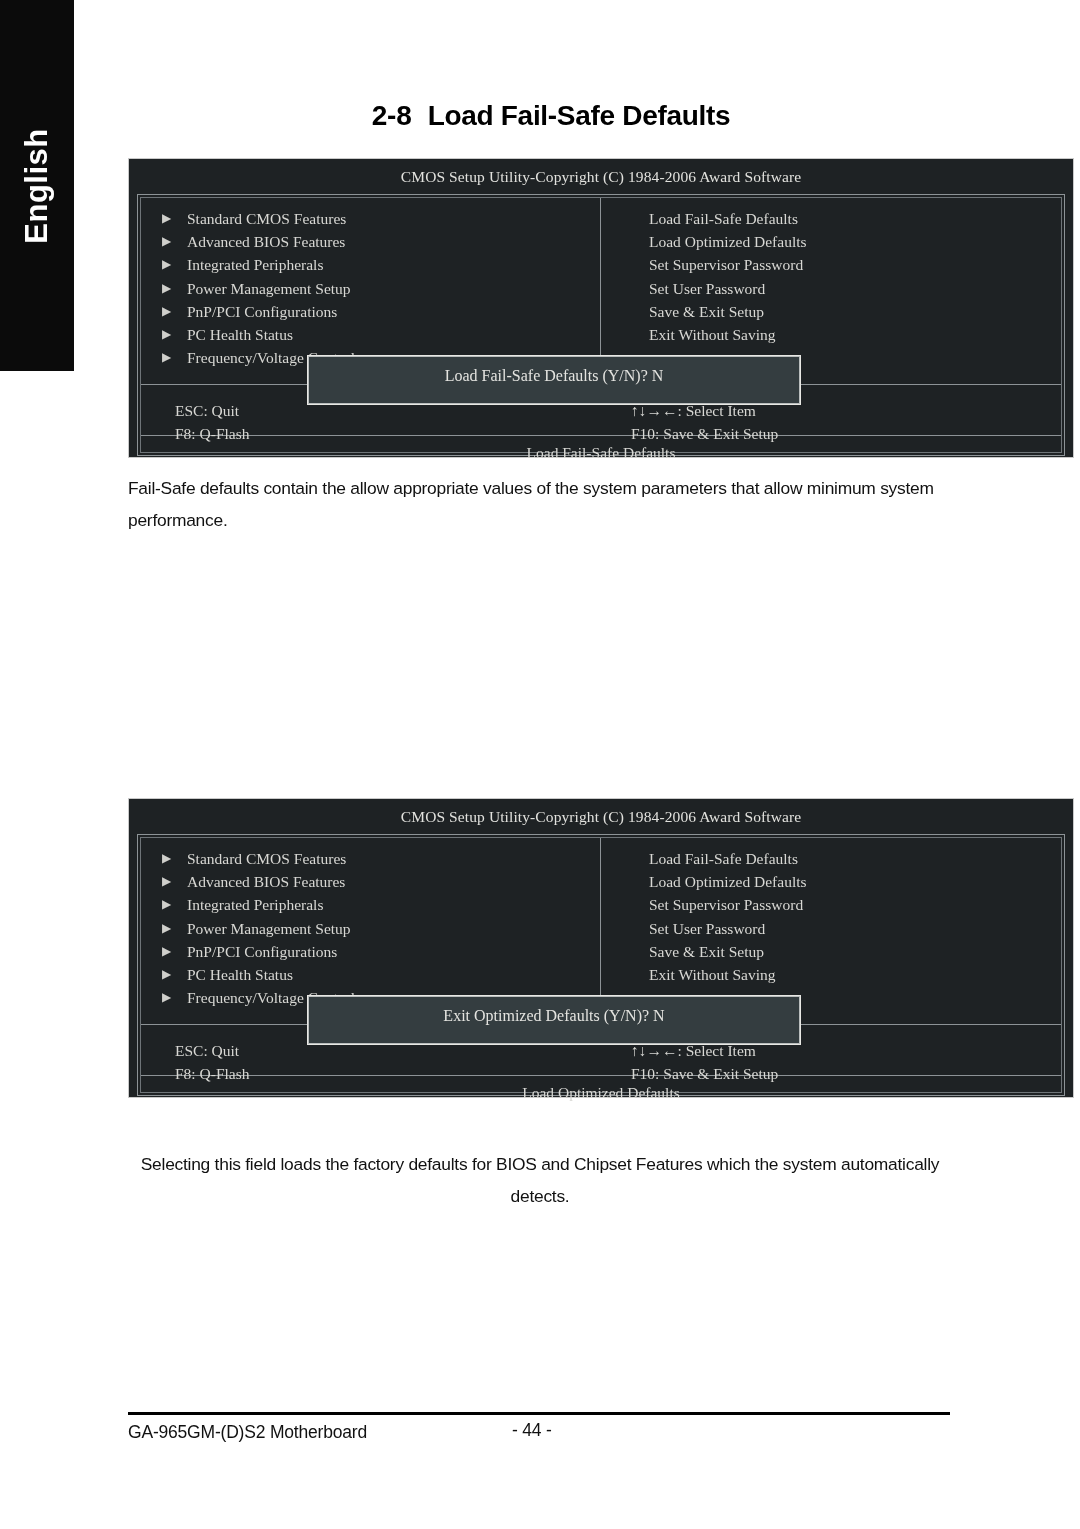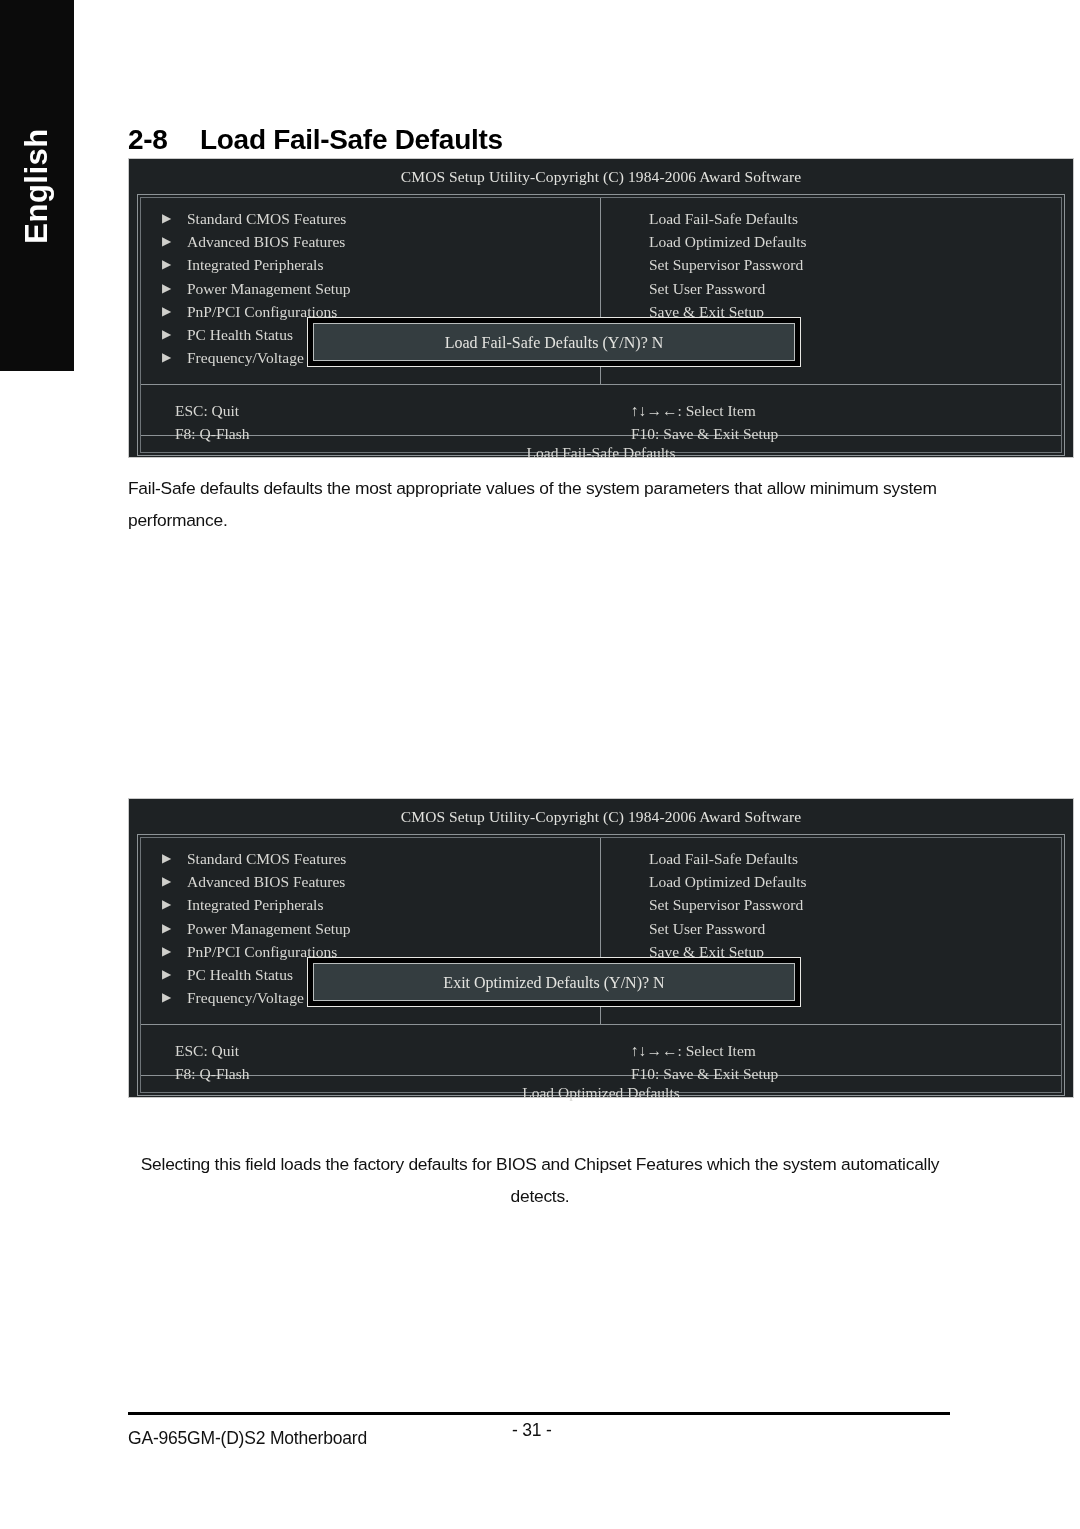--- a/index.html
+++ b/index.html
@@ -61,21 +61,21 @@
     white-space: nowrap;
     letter-spacing: -0.3px;
   }
   .section-heading .sec-num {
     display: inline-block;
     width: 72px;
   }
   .section-heading .sec-title {
     display: inline-block;
   }
-  #heading-2-8 { top: 124px; }
+  #heading-2-8 { top: 100px; text-align: center; }
   #heading-2-9 { top: 762px; margin-top: 48px; }
 
   
   .bios-screen {
     position: absolute;
     left: 128px;
     width: 946px;
     background: #1e2224;
     border: 1px solid #c9c9c9;
     box-sizing: border-box;
@@ -183,21 +183,21 @@
     color: #d8d8d4;
   }
 
   
   .bios-dialog {
     position: absolute;
     background: #000000;
     border: 1px solid #e8e8e4;
     box-sizing: border-box;
     z-index: 20;
-    padding: 5px;
+    margin-top: 38px;
   }
   .bios-dialog-inner {
     border: 1px solid #b9bdbd;
     box-sizing: border-box;
     height: 100%;
     width: 100%;
     background: #343d40;
     text-align: center;
     font-family: "Liberation Serif", serif;
     font-size: 16px;
@@ -248,21 +248,21 @@
     width: 822px;
     height: 30px;
     font-family: "Liberation Sans", sans-serif;
     font-size: 17.5px;
     color: #111111;
     letter-spacing: -0.2px;
   }
   .footer-left {
     position: absolute;
     left: 0;
-    top: 8px;
+    top: 2px;
   }
   .footer-page {
     position: absolute;
     left: 384px;
     top: 0;
   }
 </style>
 </head>
 <body>
 
@@ -313,21 +313,21 @@
         <div class="bios-keys-col right">
           <div class="bios-key">↑↓→←: Select Item</div>
           <div class="bios-key">F10: Save &amp; Exit Setup</div>
         </div>
       </div>
 
       <div class="bios-status">Load Fail-Safe Defaults</div>
     </div>
   </div>
 
-  <div class="body-text" id="para-1">Fail-Safe defaults defaults the most appropriate values of the system parameters that allow minimum system performance.</div>
+  <div class="body-text" id="para-1">Fail-Safe defaults contain the allow appropriate values of the system parameters that allow minimum system performance.</div>
 
   <div class="section-heading" id="heading-2-9">
     <span class="sec-num">2-9</span><span class="sec-title">Load Optimized Defaults</span>
   </div>
 
   <div class="bios-screen" id="bios-screen-2">
     <div class="bios-title">CMOS Setup Utility-Copyright (C) 1984-2006 Award Software</div>
     <div class="bios-inner">
       <div class="bios-inner-2"></div>
 
@@ -368,16 +368,16 @@
 
       <div class="bios-status">Load Optimized Defaults</div>
     </div>
   </div>
 
   <div class="body-text" id="para-2">Selecting this field loads the factory defaults for BIOS and Chipset Features which the system automatically detects.</div>
 
   <div class="footer-rule"></div>
   <div class="footer">
     <span class="footer-left">GA-965GM-(D)S2 Motherboard</span>
-    <span class="footer-page">- 31 -</span>
+    <span class="footer-page">- 44 -</span>
   </div>
 
 </div>
 
 </body></html>

